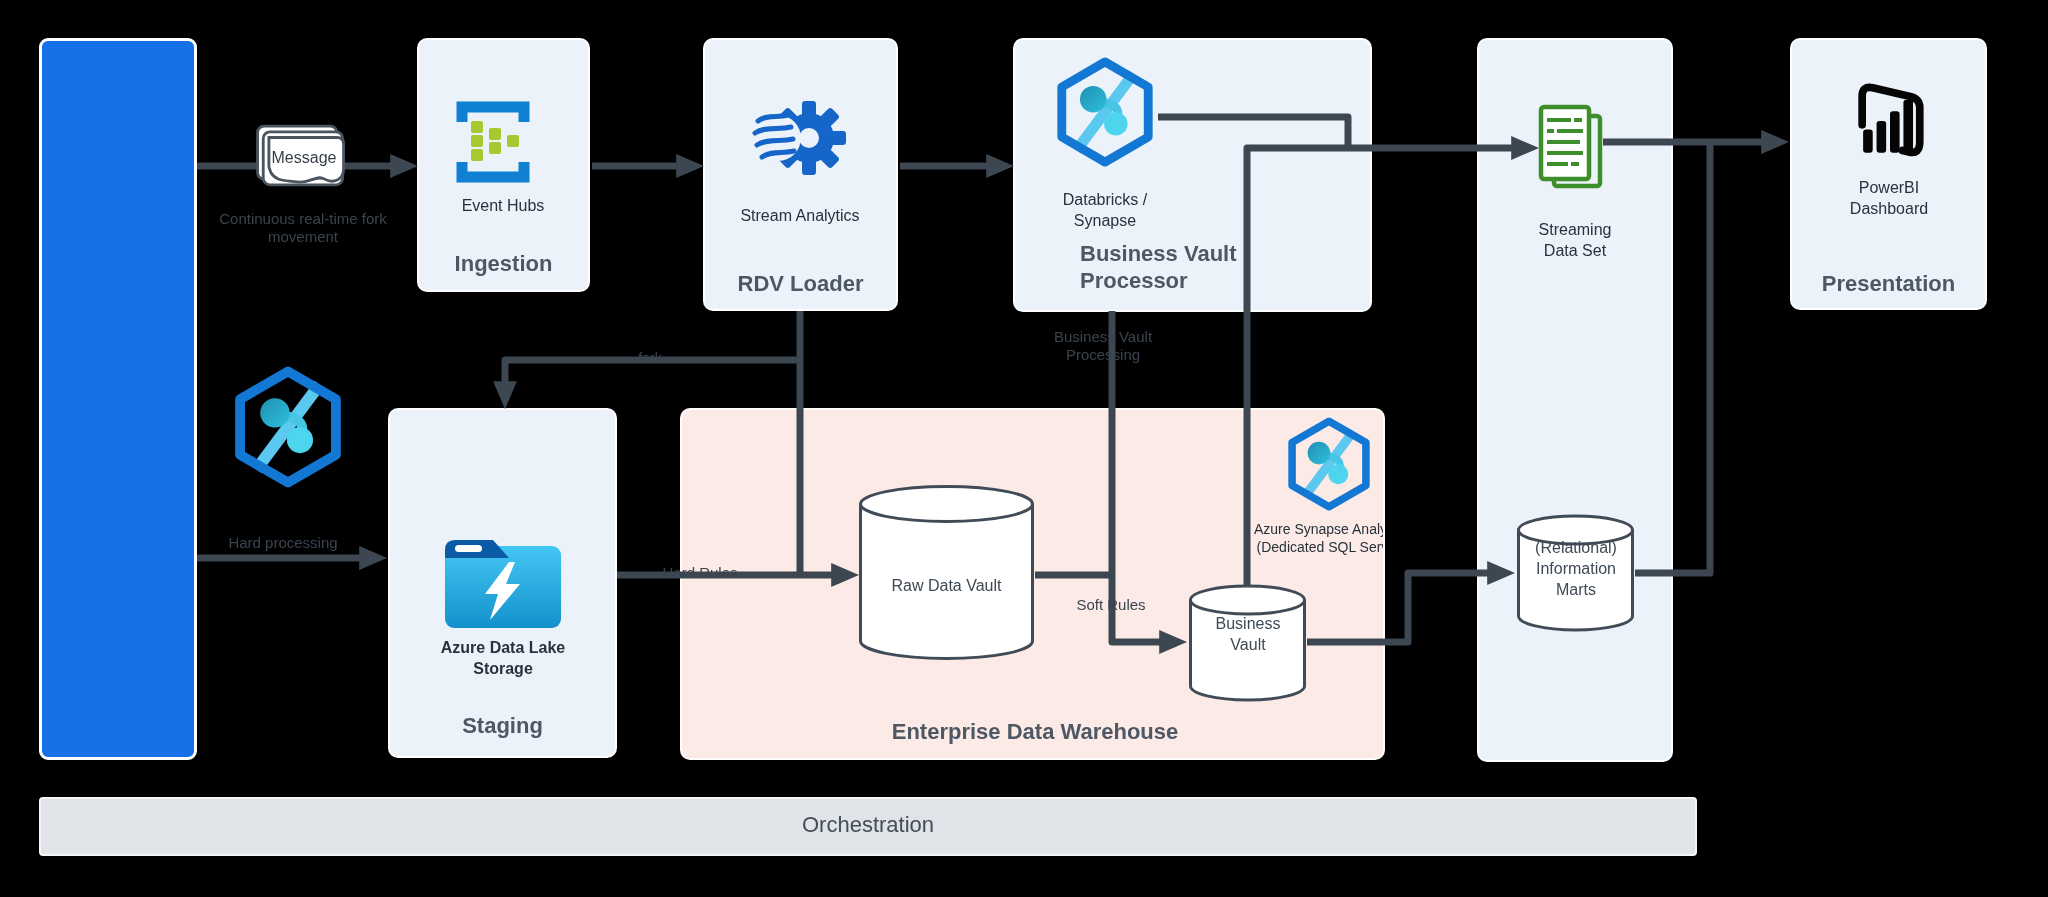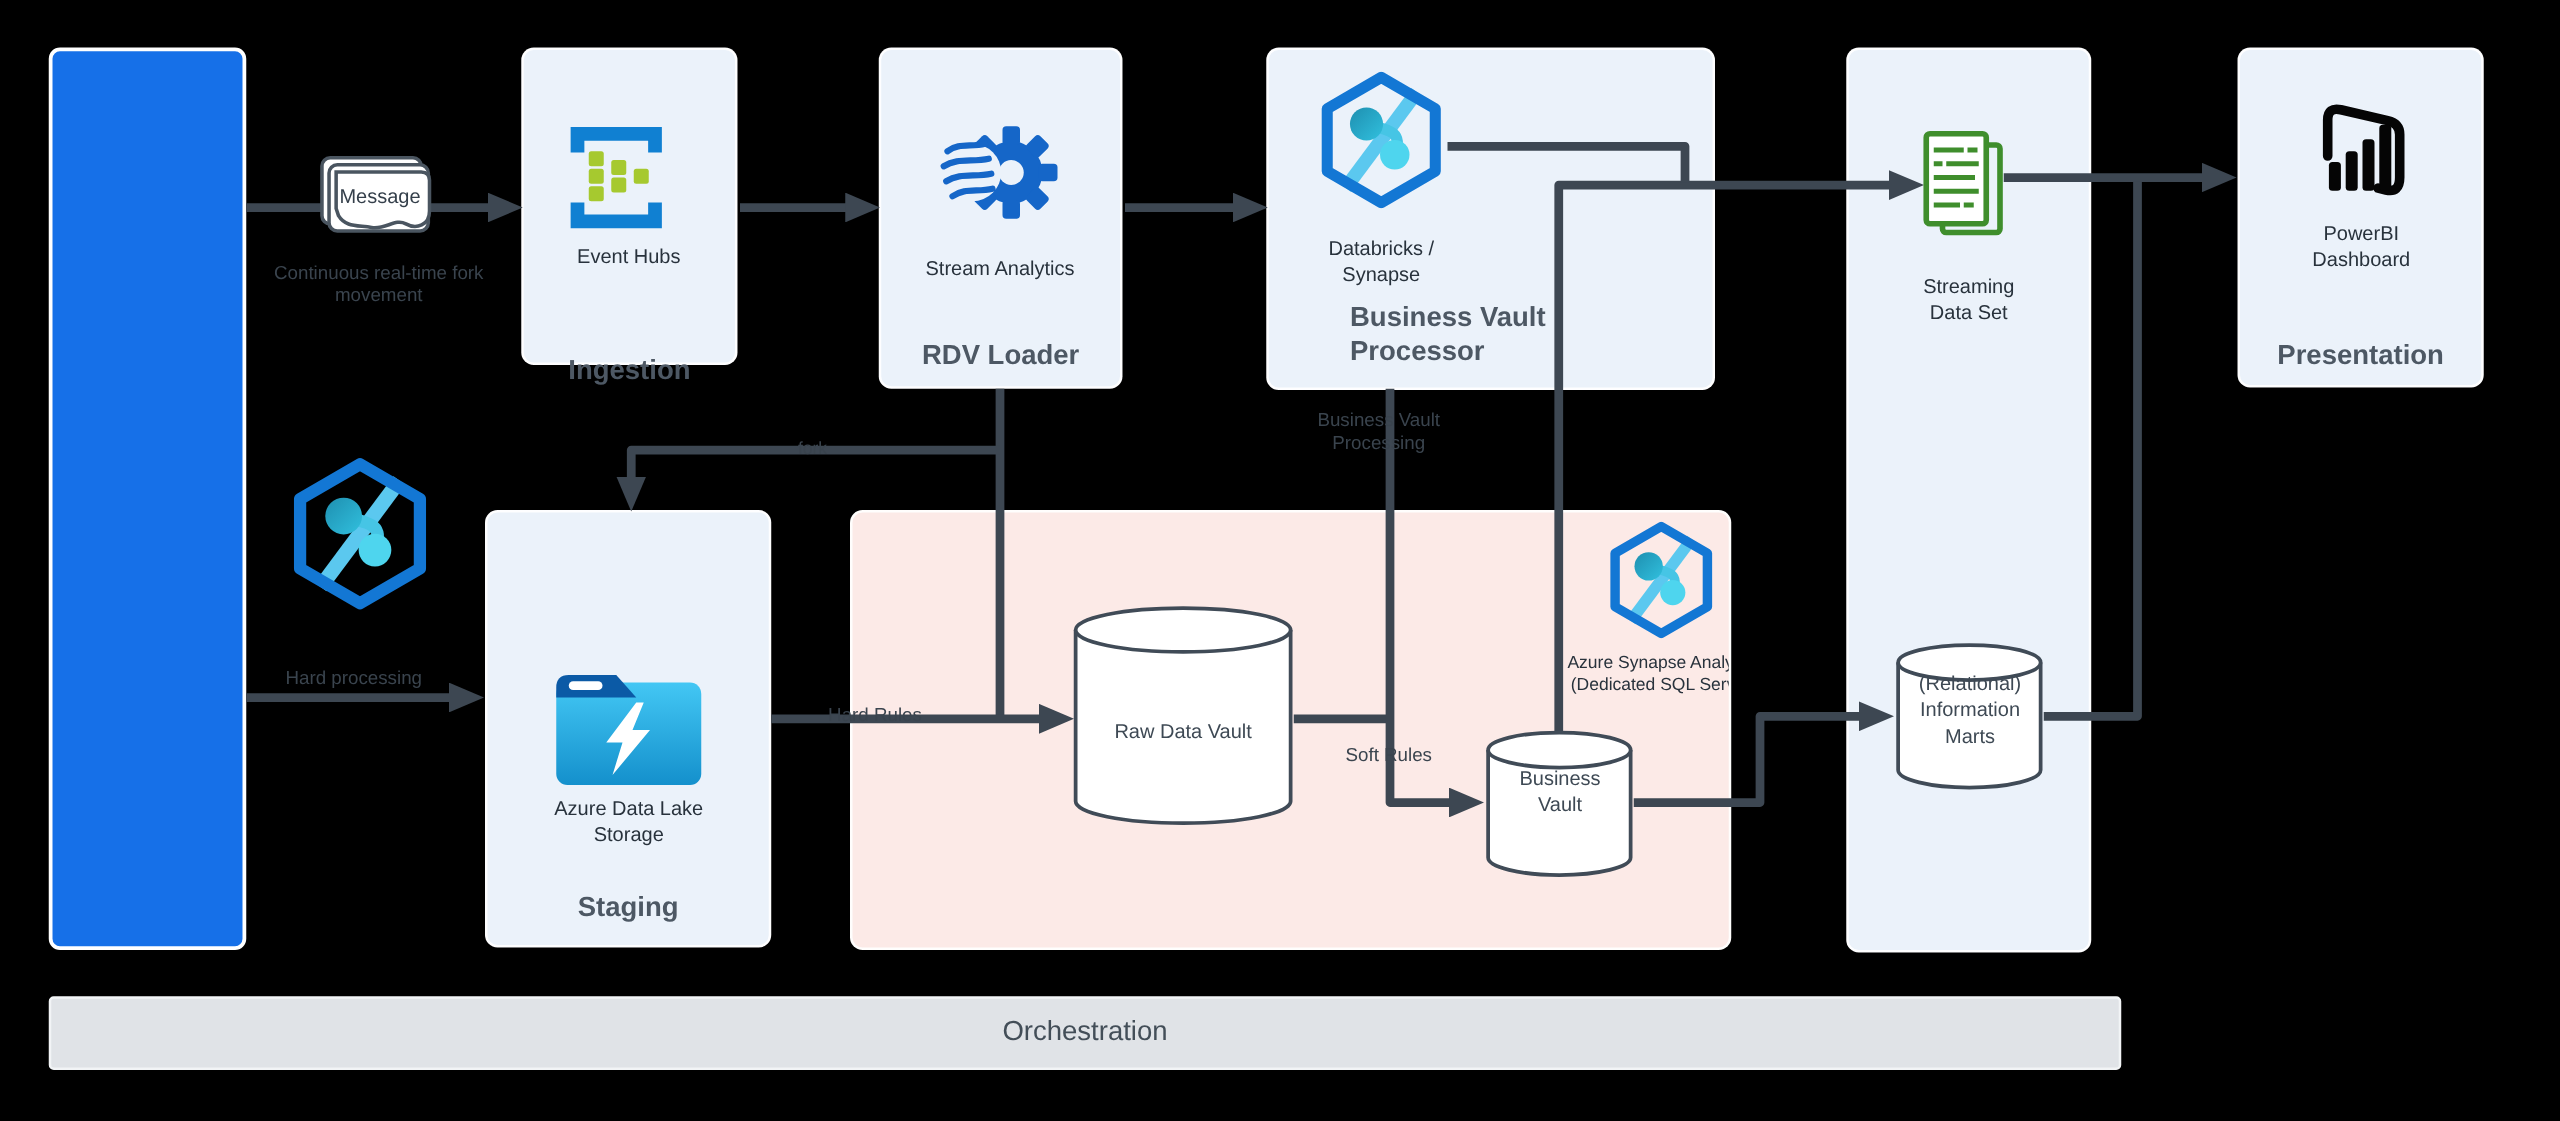--- a/index.html
+++ b/index.html
@@ -179,31 +179,32 @@
   </svg>
   <svg class="icon" style="left:1188px;top:583px;" width="119" height="121" viewBox="0 0 119 121">
     <path d="M2.5,17 L2.5,103 A57,14 0 0 0 116.5,103 L116.5,17" fill="#ffffff" stroke="#404B57" stroke-width="3"></path>
     <ellipse cx="59.5" cy="17" rx="57" ry="14" fill="#ffffff" stroke="#404B57" stroke-width="3"></ellipse>
   </svg>
   <svg class="icon" style="left:1516px;top:513px;" width="119" height="121" viewBox="0 0 119 121">
     <path d="M2.5,17 L2.5,103 A57,14 0 0 0 116.5,103 L116.5,17" fill="#ffffff" stroke="#404B57" stroke-width="3"></path>
     <ellipse cx="59.5" cy="17" rx="57" ry="14" fill="#ffffff" stroke="#404B57" stroke-width="3"></ellipse>
   </svg>
 
-  <div class="title" style="left:417px;top:250px;width:173px;margin-top:32px;">Ingestion</div>
+  <div class="title" style="left:417px;top:250px;width:173px;">Ingestion</div>
   <div class="title" style="left:703px;top:270px;width:195px;">RDV Loader</div>
   <div class="title left" style="left:1032px;top:240px;width:230px;">Business Vault Processor</div>
   <div class="title" style="left:388px;top:712px;width:229px;">Staging</div>
+  <div class="title" style="left:760px;top:718px;width:550px;">Enterprise Data Warehouse</div>
   <div class="title" style="left:1790px;top:270px;width:197px;">Presentation</div>
   <div class="orch-title" style="left:39px;top:812px;width:1658px;">Orchestration</div>
 
   <div class="caption" style="left:433px;top:196px;width:140px;">Event Hubs</div>
   <div class="caption" style="left:718px;top:206px;width:164px;">Stream Analytics</div>
   <div class="caption" style="left:1040px;top:190px;width:130px;">Databricks / Synapse</div>
-  <div class="caption" style="left:428px;top:638px;width:150px;">Azure Data Lake Storage</div>
+  <div class="caption" style="left:428px;top:638px;width:150px;font-weight:bold;">Azure Data Lake Storage</div>
   <div class="caption" style="left:1525px;top:220px;width:100px;">Streaming Data Set</div>
   <div class="caption" style="left:1826px;top:178px;width:126px;">PowerBI Dashboard</div>
 
   <div class="cyl-label" style="left:868px;top:576px;width:157px;">Raw Data Vault</div>
   <div class="cyl-label" style="left:1200px;top:614px;width:96px;font-size:16px;">Business Vault</div>
   <div class="cyl-label" style="left:1521px;top:538px;width:110px;font-size:16px;">(Relational) Information Marts</div>
 
   <div class="edge-label msg" style="left:258px;top:148px;width:92px;">Message</div>
   <div class="edge-label" style="left:215px;top:210px;width:176px;">Continuous real-time fork movement</div>
   <div class="edge-label" style="left:228px;top:534px;width:110px;">Hard processing</div>

